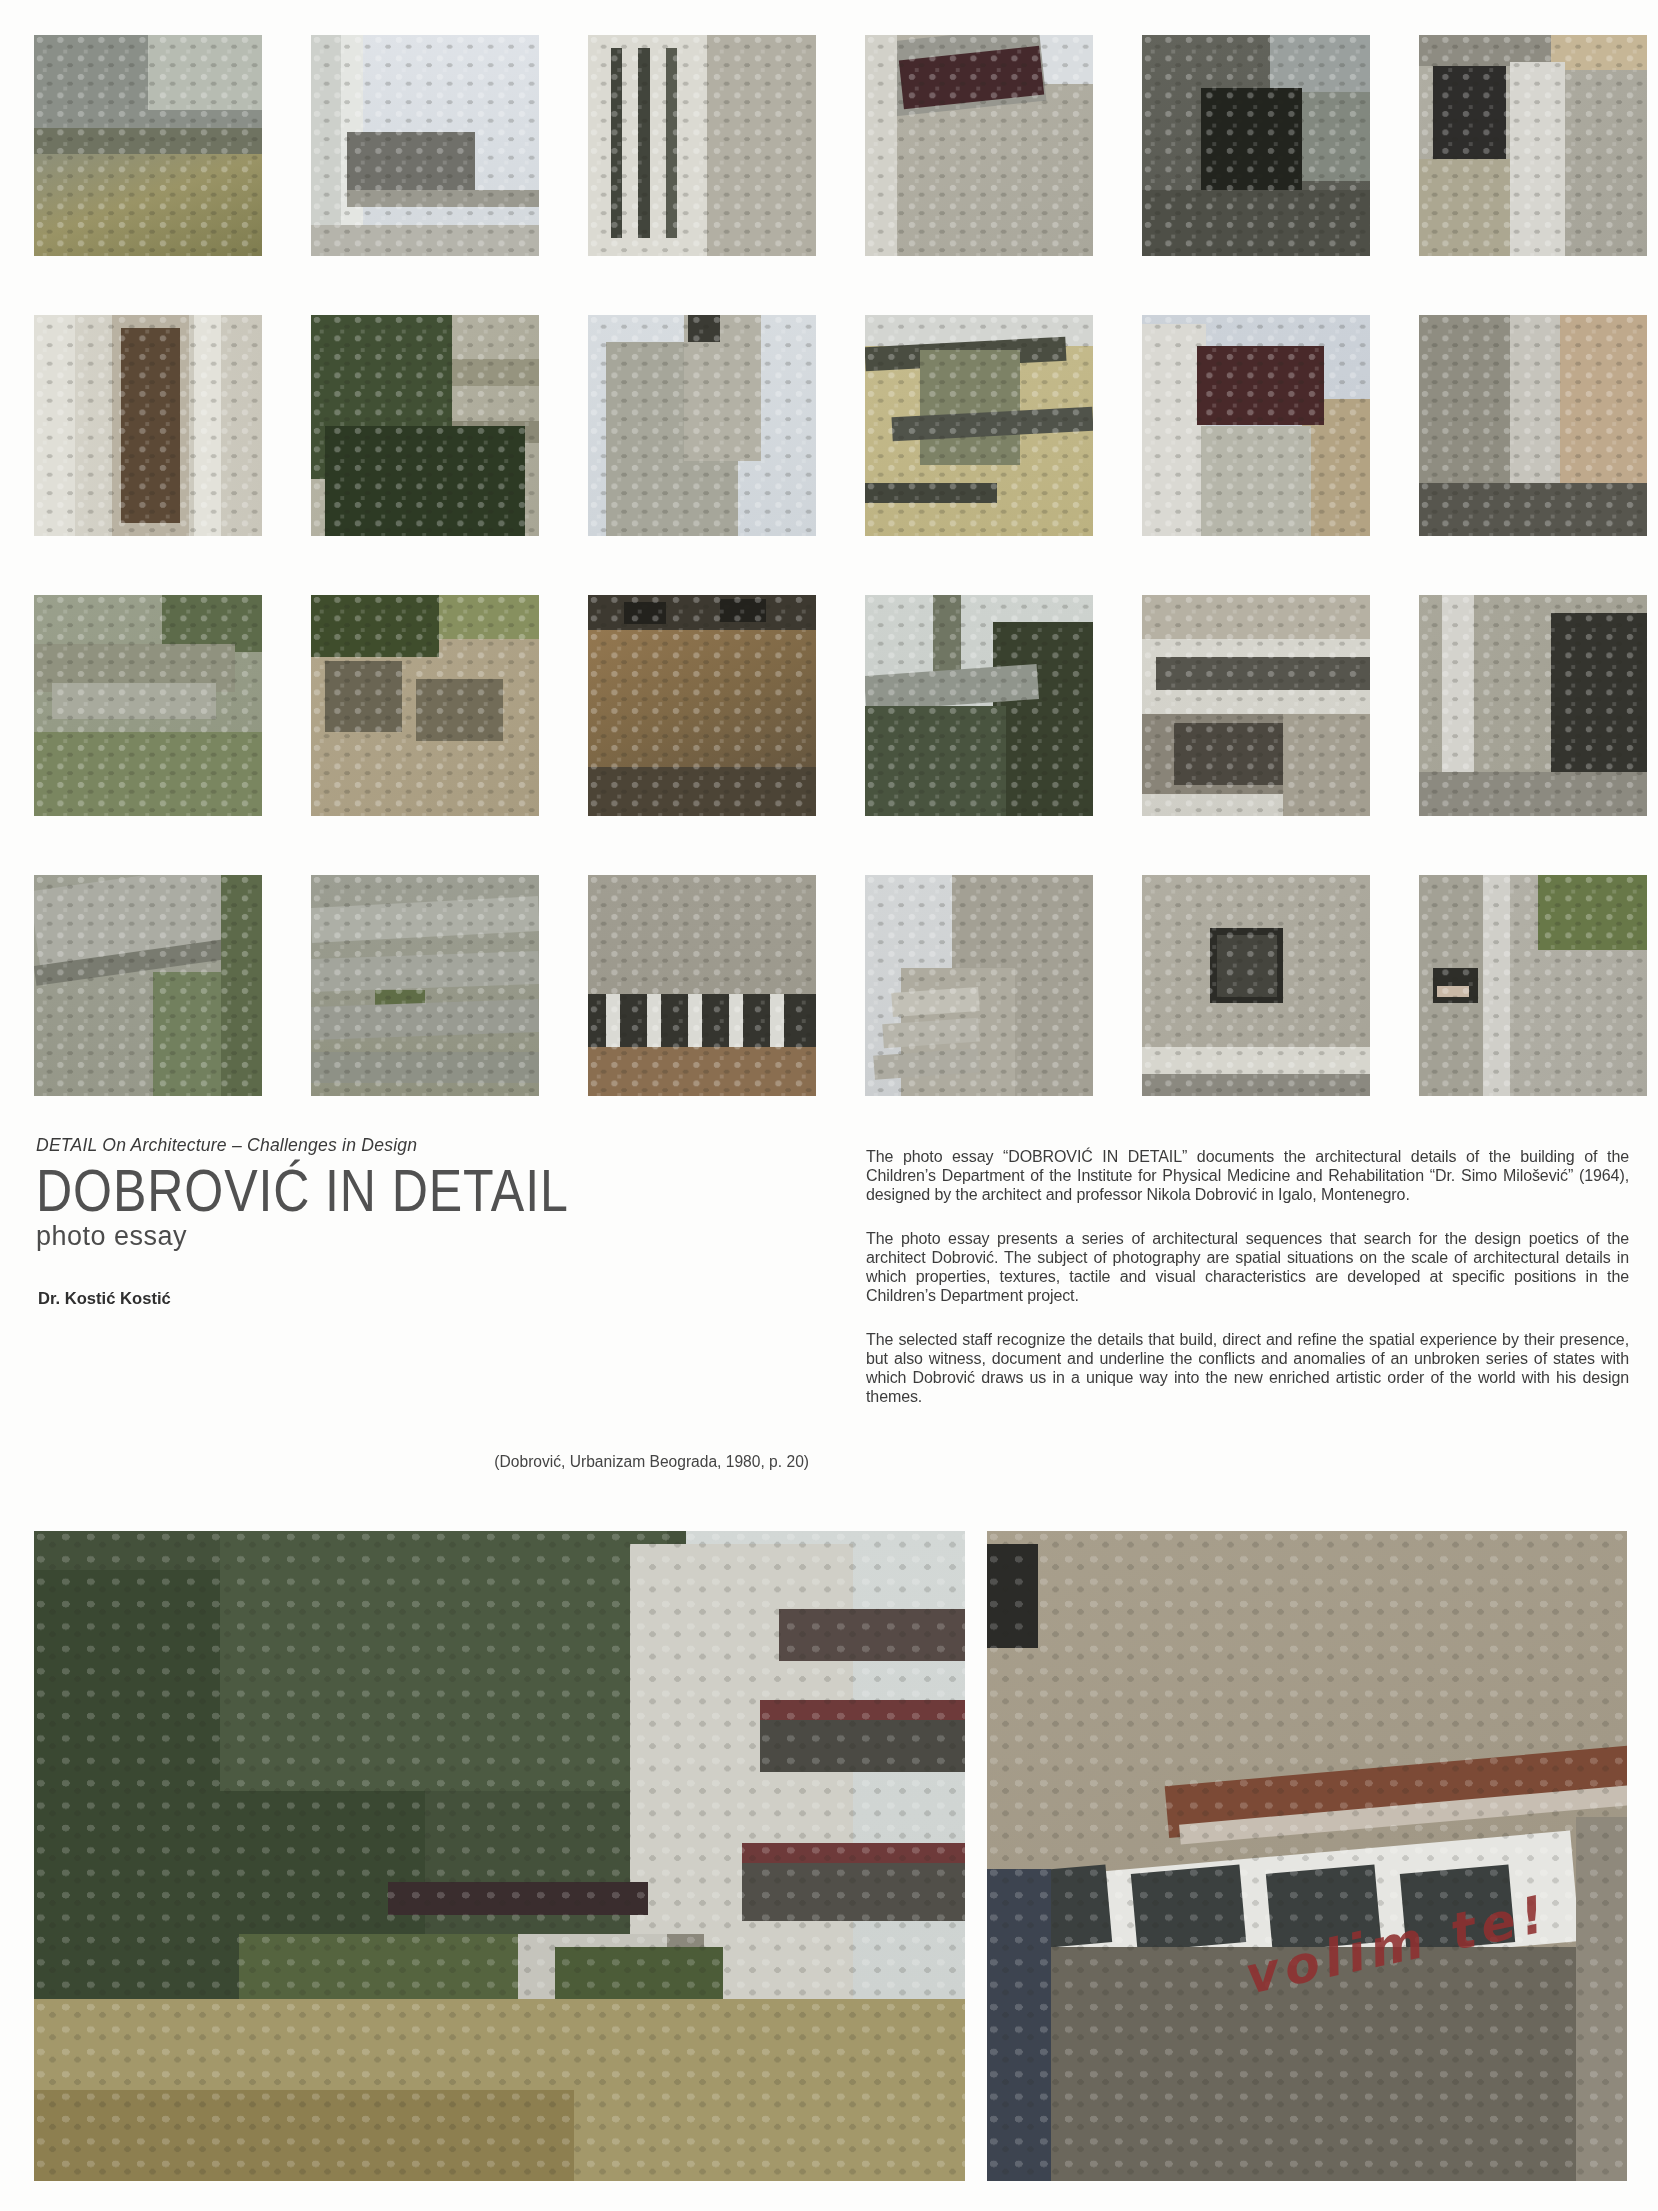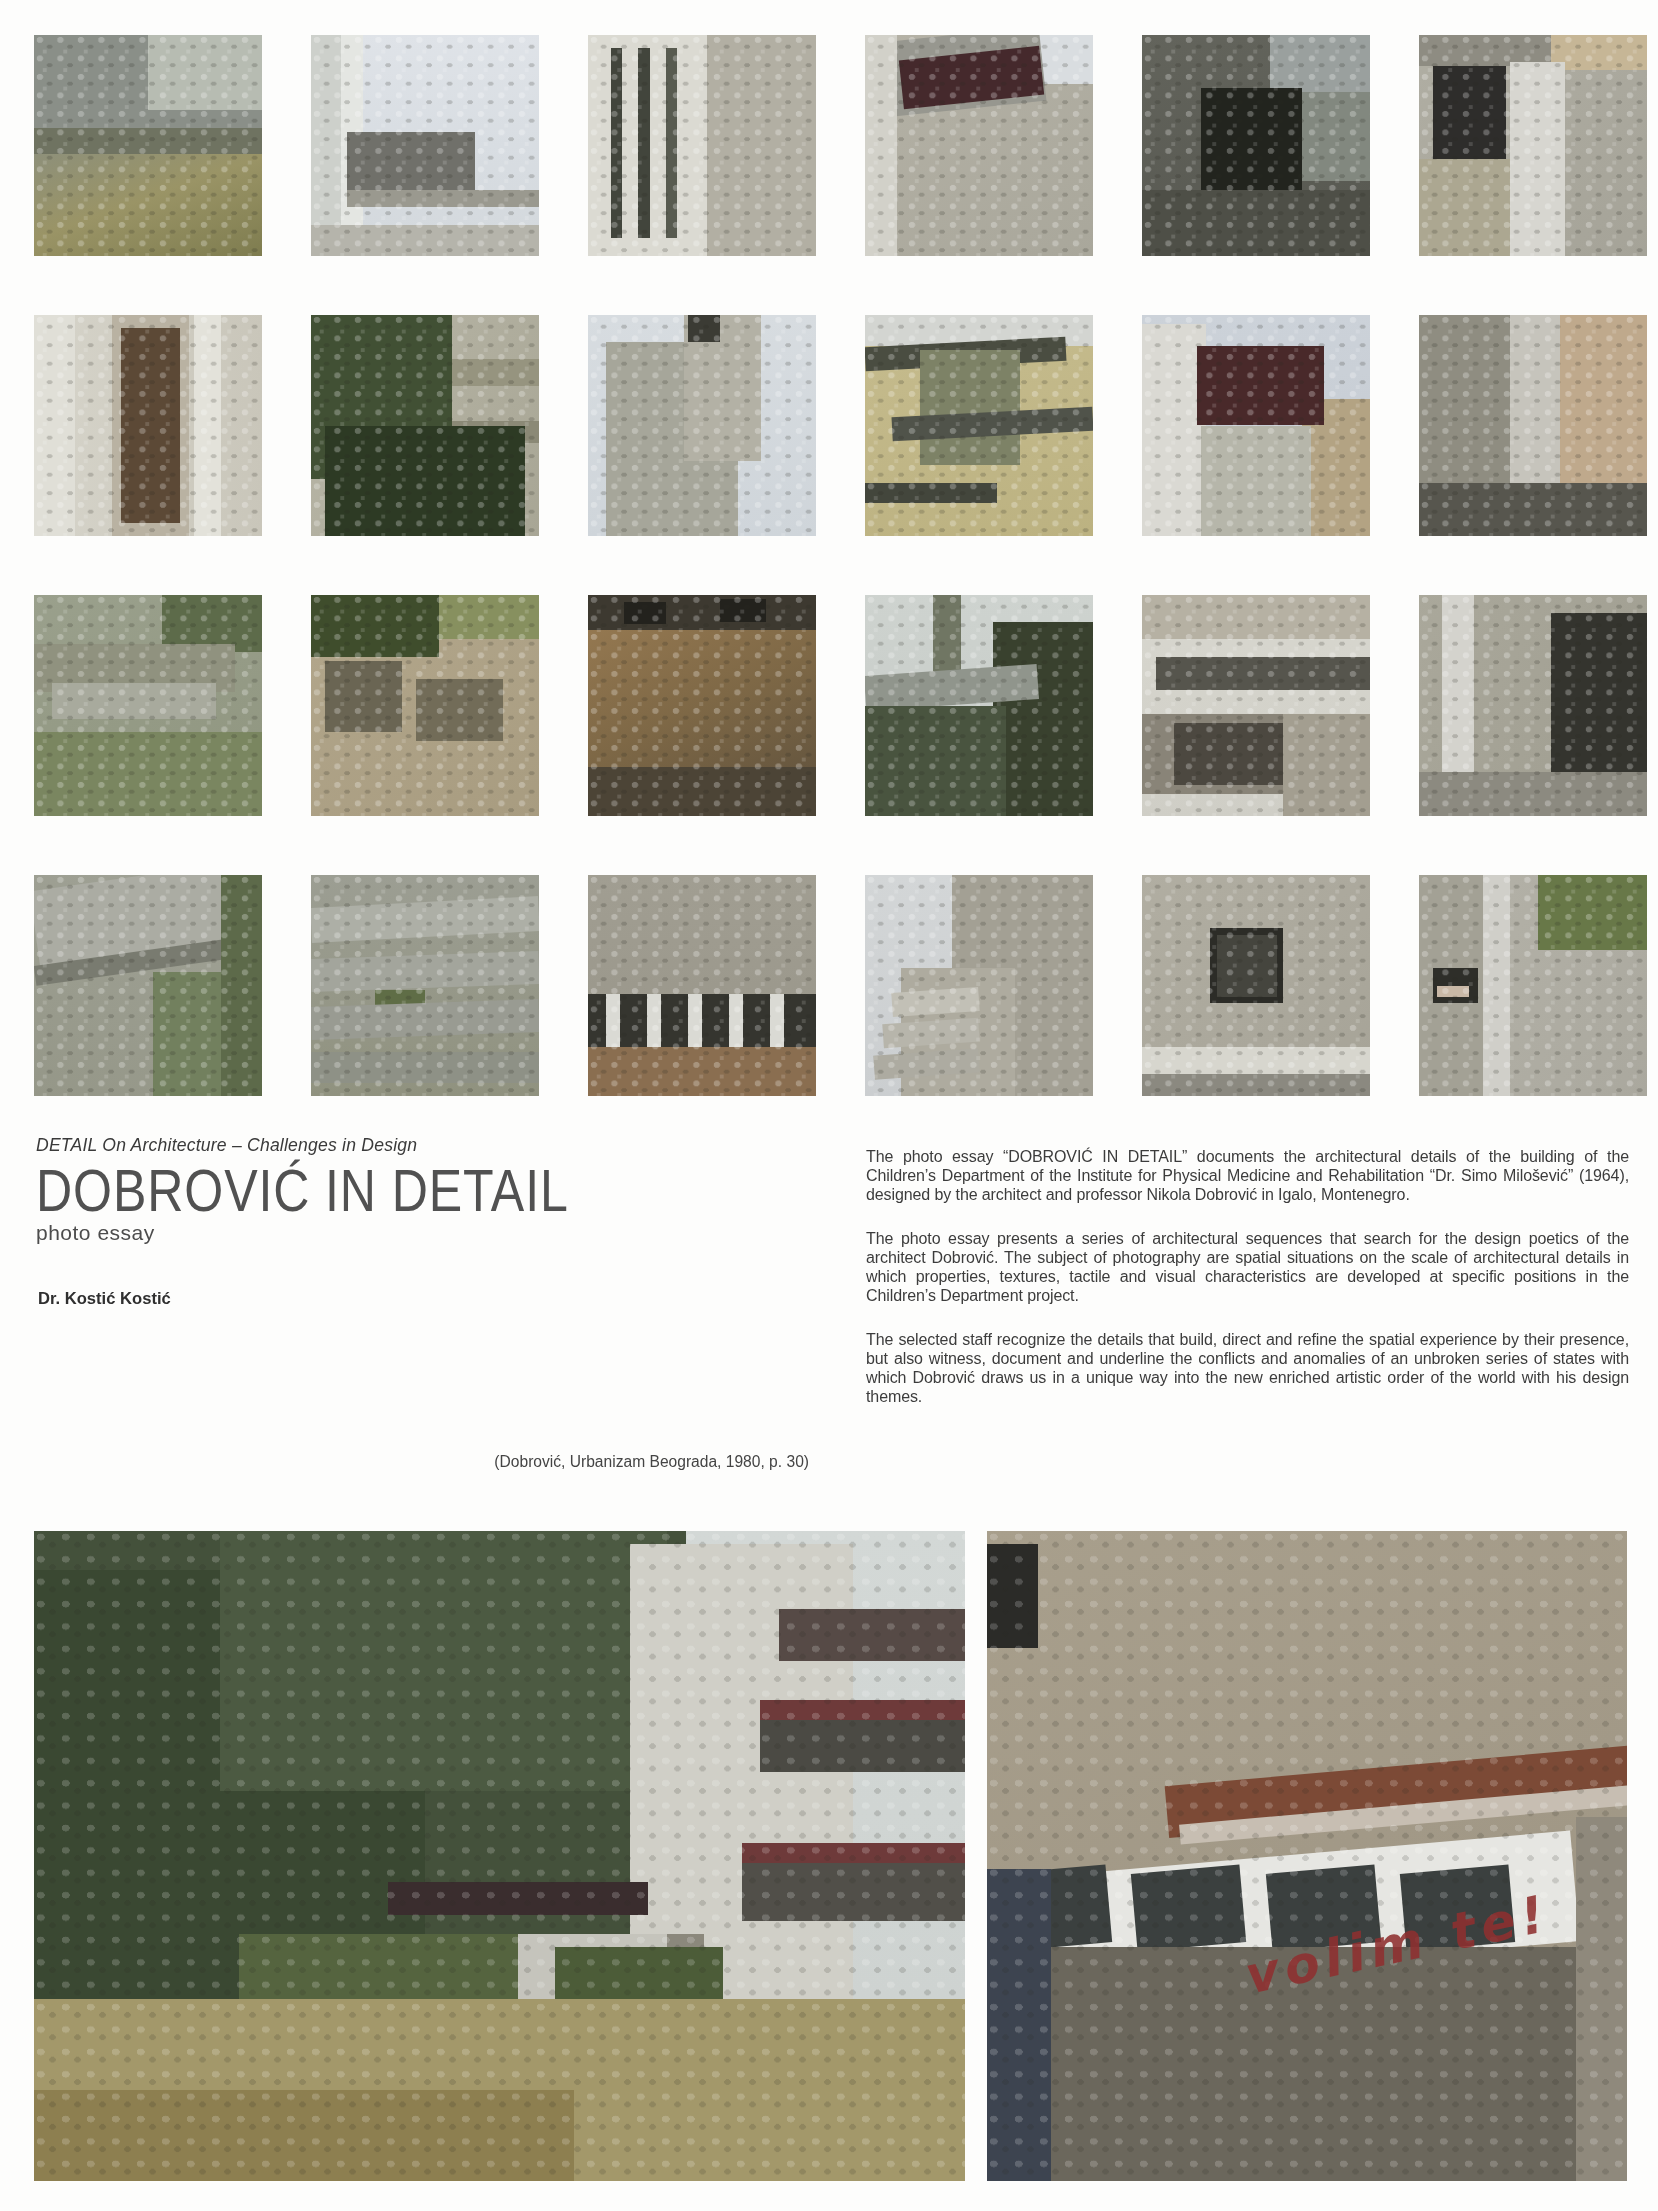--- a/index.html
+++ b/index.html
@@ -59,21 +59,21 @@
   .colR{position:absolute;left:866px;top:1147px;width:763px;}
   .strand{
     top:1135px;font-size:17.6px;font-style:italic;color:#3a3a3a;letter-spacing:0.2px;
   }
   .title{
     top:1161px;font-size:59px;line-height:60px;font-weight:100;
     color:#515151;letter-spacing:1px;white-space:nowrap;
     transform:scaleX(.85);transform-origin:0 50%;
   }
   .subtitle{
-    top:1221px;font-size:21px;font-weight:300;color:#4c4c4c;letter-spacing:0.5px;
+    top:1221px;font-size:27px;font-weight:300;color:#4c4c4c;letter-spacing:0.5px;
   }
   .author{
     top:1289px;font-size:16.6px;font-weight:bold;color:#2f2f2f;padding-left:2px;
   }
   .quote{
     top:1361px;font-size:19.5px;font-style:italic;line-height:27px;
     color:#3f3f3f;letter-spacing:-0.3px;
   }
   .attrib{
     top:1453px;font-size:15.6px;color:#444;text-align:right;
@@ -242,21 +242,21 @@
         <div class="blk" style="left: 52%; top: 0%; width: 48%; height: 34%; background: rgb(104, 120, 72);"></div>
         <div class="blk" style="left: 6%; top: 42%; width: 20%; height: 16%; background: rgb(46, 46, 41);"></div>
         <div class="blk" style="left: 8%; top: 50%; width: 14%; height: 5%; background: rgb(201, 184, 166);"></div>
       </div>
     </div>
 
   <div class="colL strand">DETAIL On Architecture – Challenges in Design</div>
   <div class="colL title">DOBROVIĆ IN DETAIL</div>
   <div class="colL subtitle">photo essay</div>
   <div class="colL author">Dr. Kostić Kostić</div>
-  <div class="colL attrib">(Dobrović, Urbanizam Beograda, 1980, p. 30)</div>
+  <div class="colL attrib">(Dobrović, Urbanizam Beograda, 1980, p. 20)</div>
 
   <div class="colR">
     <p>The photo essay “DOBROVIĆ IN DETAIL” documents the architectural details of the building of the Children’s Department of the Institute for Physical Medicine and Rehabilitation “Dr. Simo Milošević” (1964), designed by the architect and professor Nikola Dobrović in Igalo, Montenegro.</p>
     <p>The photo essay presents a series of architectural sequences that search for the design poetics of the architect Dobrović. The subject of photography are spatial situations on the scale of architectural details in which properties, textures, tactile and visual characteristics are developed at specific positions in the Children’s Department project.</p>
     <p class="tight">The selected staff recognize the details that build, direct and refine the spatial experience by their presence, but also witness, document and underline the conflicts and anomalies of an unbroken series of states with which Dobrović draws us in a unique way into the new enriched artistic order of the world with his design themes.</p>
   </div>
 
   <div class="feat feat-left" id="featLeft" title="pebble-textured pavilion tower with ribbon windows and red fascia emerging from pine trees above dry meadow" style="background: linear-gradient(rgb(211, 216, 214) 0%, rgb(204, 209, 207) 100%);">
       <div class="blk" style="left: 0%; top: 0%; width: 70%; height: 78%; background: rgb(68, 81, 59);"></div>
       <div class="blk" style="left: 0%; top: 6%; width: 42%; height: 72%; background: rgb(58, 72, 50);"></div>

